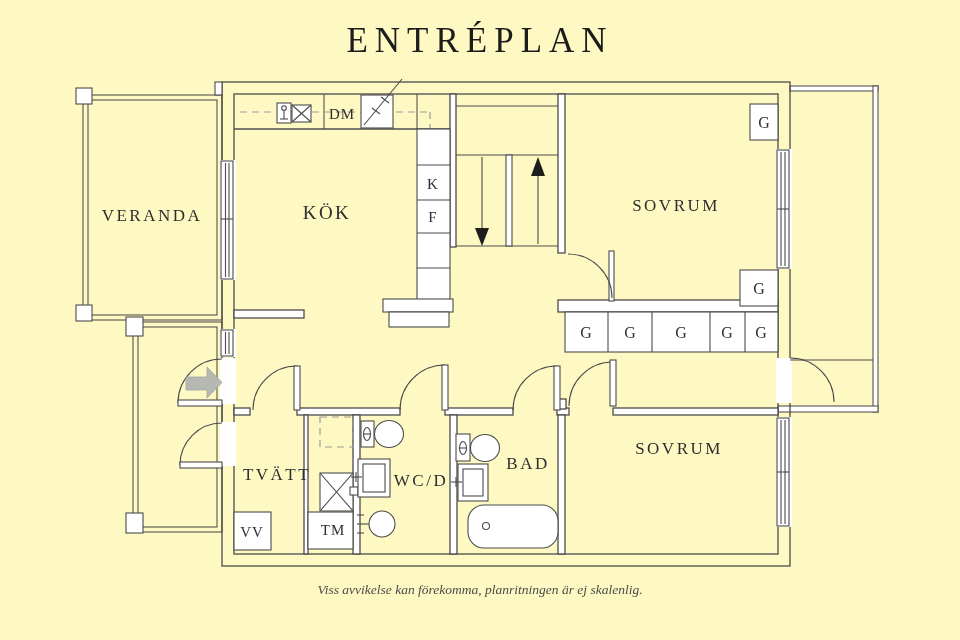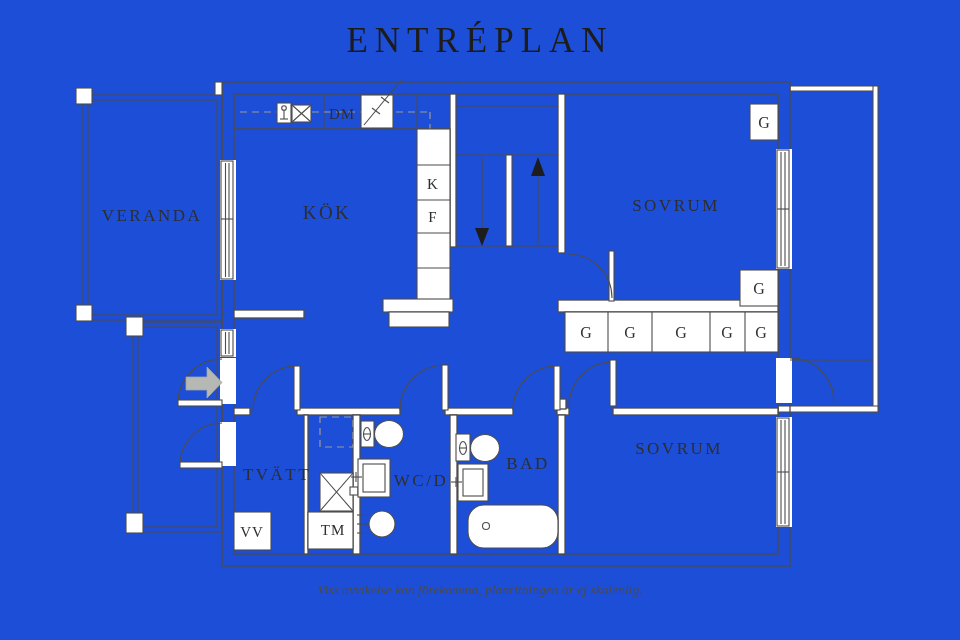--- a/index.html
+++ b/index.html
@@ -1,16 +1,16 @@
 <!DOCTYPE html>
 <html><head>
 <meta charset="utf-8">
 <style>
   html,body{margin:0;padding:0;background:#fff;}
-  #stage{position:relative;width:960px;height:640px;background:#1d4ed8;overflow:hidden;
+  #stage{position:relative;width:960px;height:640px;background:#fef9c3;overflow:hidden;
          font-family:"Liberation Serif",serif;}
   svg{position:absolute;left:0;top:0;}
   .wall{fill:#ffffff;stroke:#4c4c4c;stroke-width:1.3;}
   .ln{stroke:#4c4c4c;stroke-width:1.3;fill:none;}
   .thin{stroke-width:1.05;}
   .fix{fill:none;stroke:#4c4c4c;stroke-width:1.1;}
   .fixw{fill:#ffffff;stroke:#4c4c4c;stroke-width:1.1;}
   .punch{fill:#ffffff;stroke:none;}
   .dash{stroke:#9a9a9a;stroke-width:1.2;stroke-dasharray:7 5;fill:none;}
   .blk{fill:#1d1d1d;stroke:none;}

